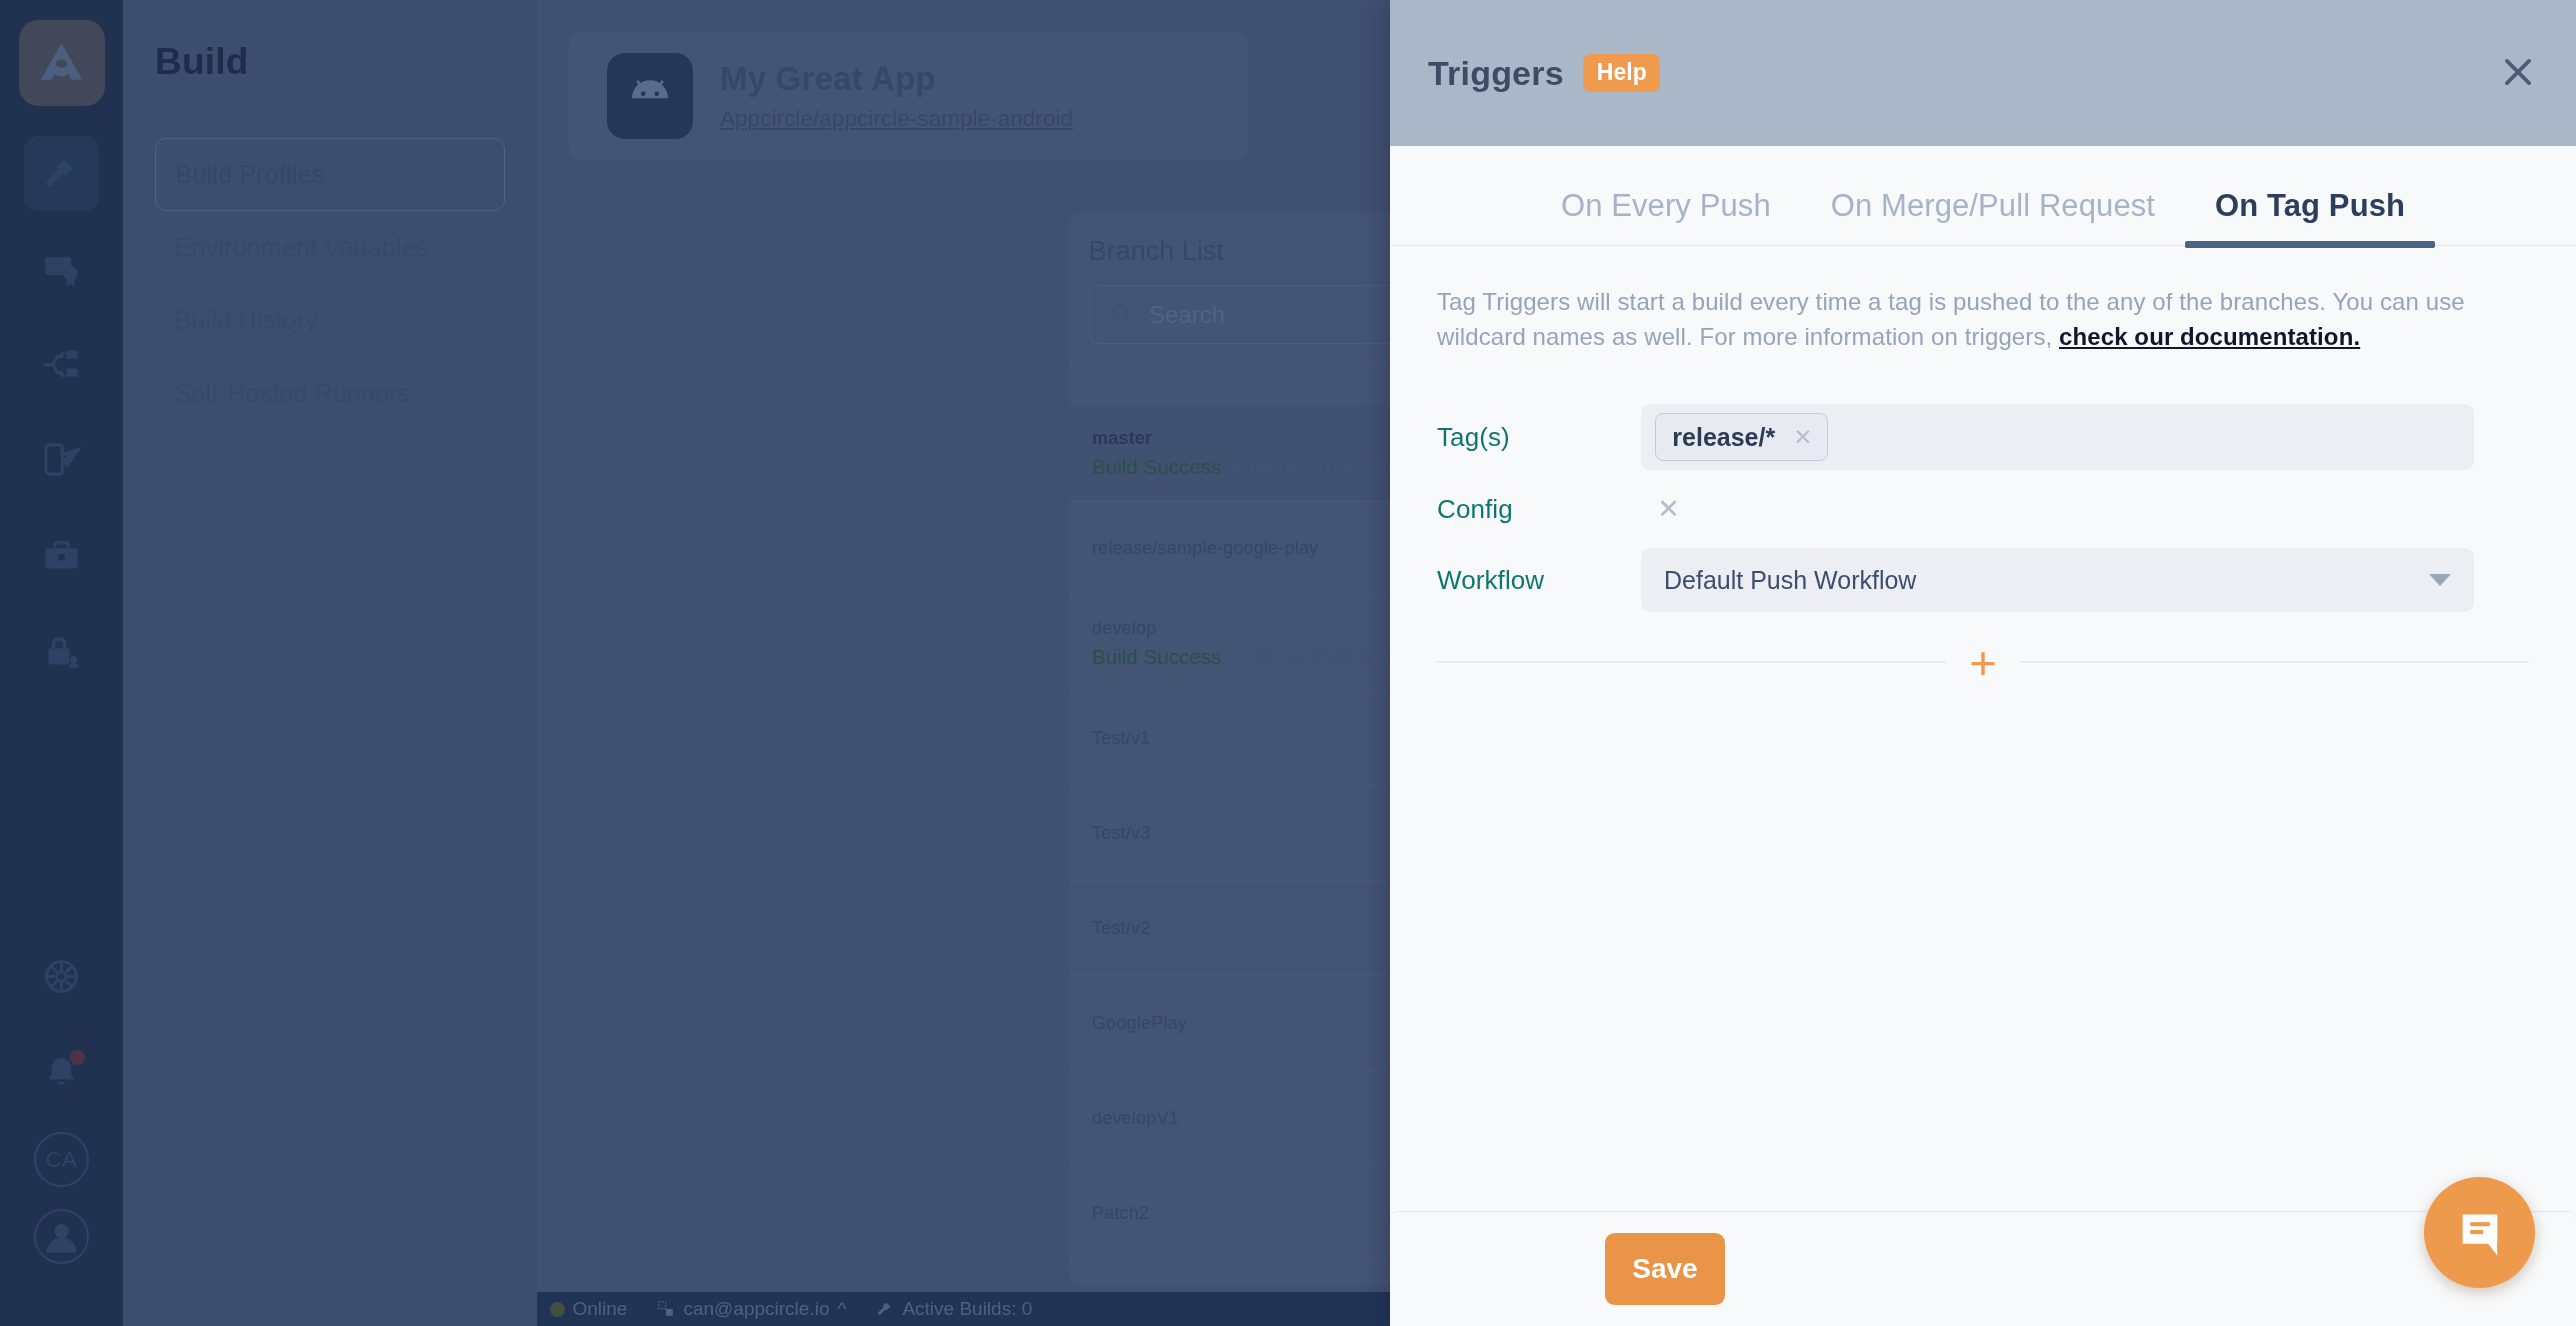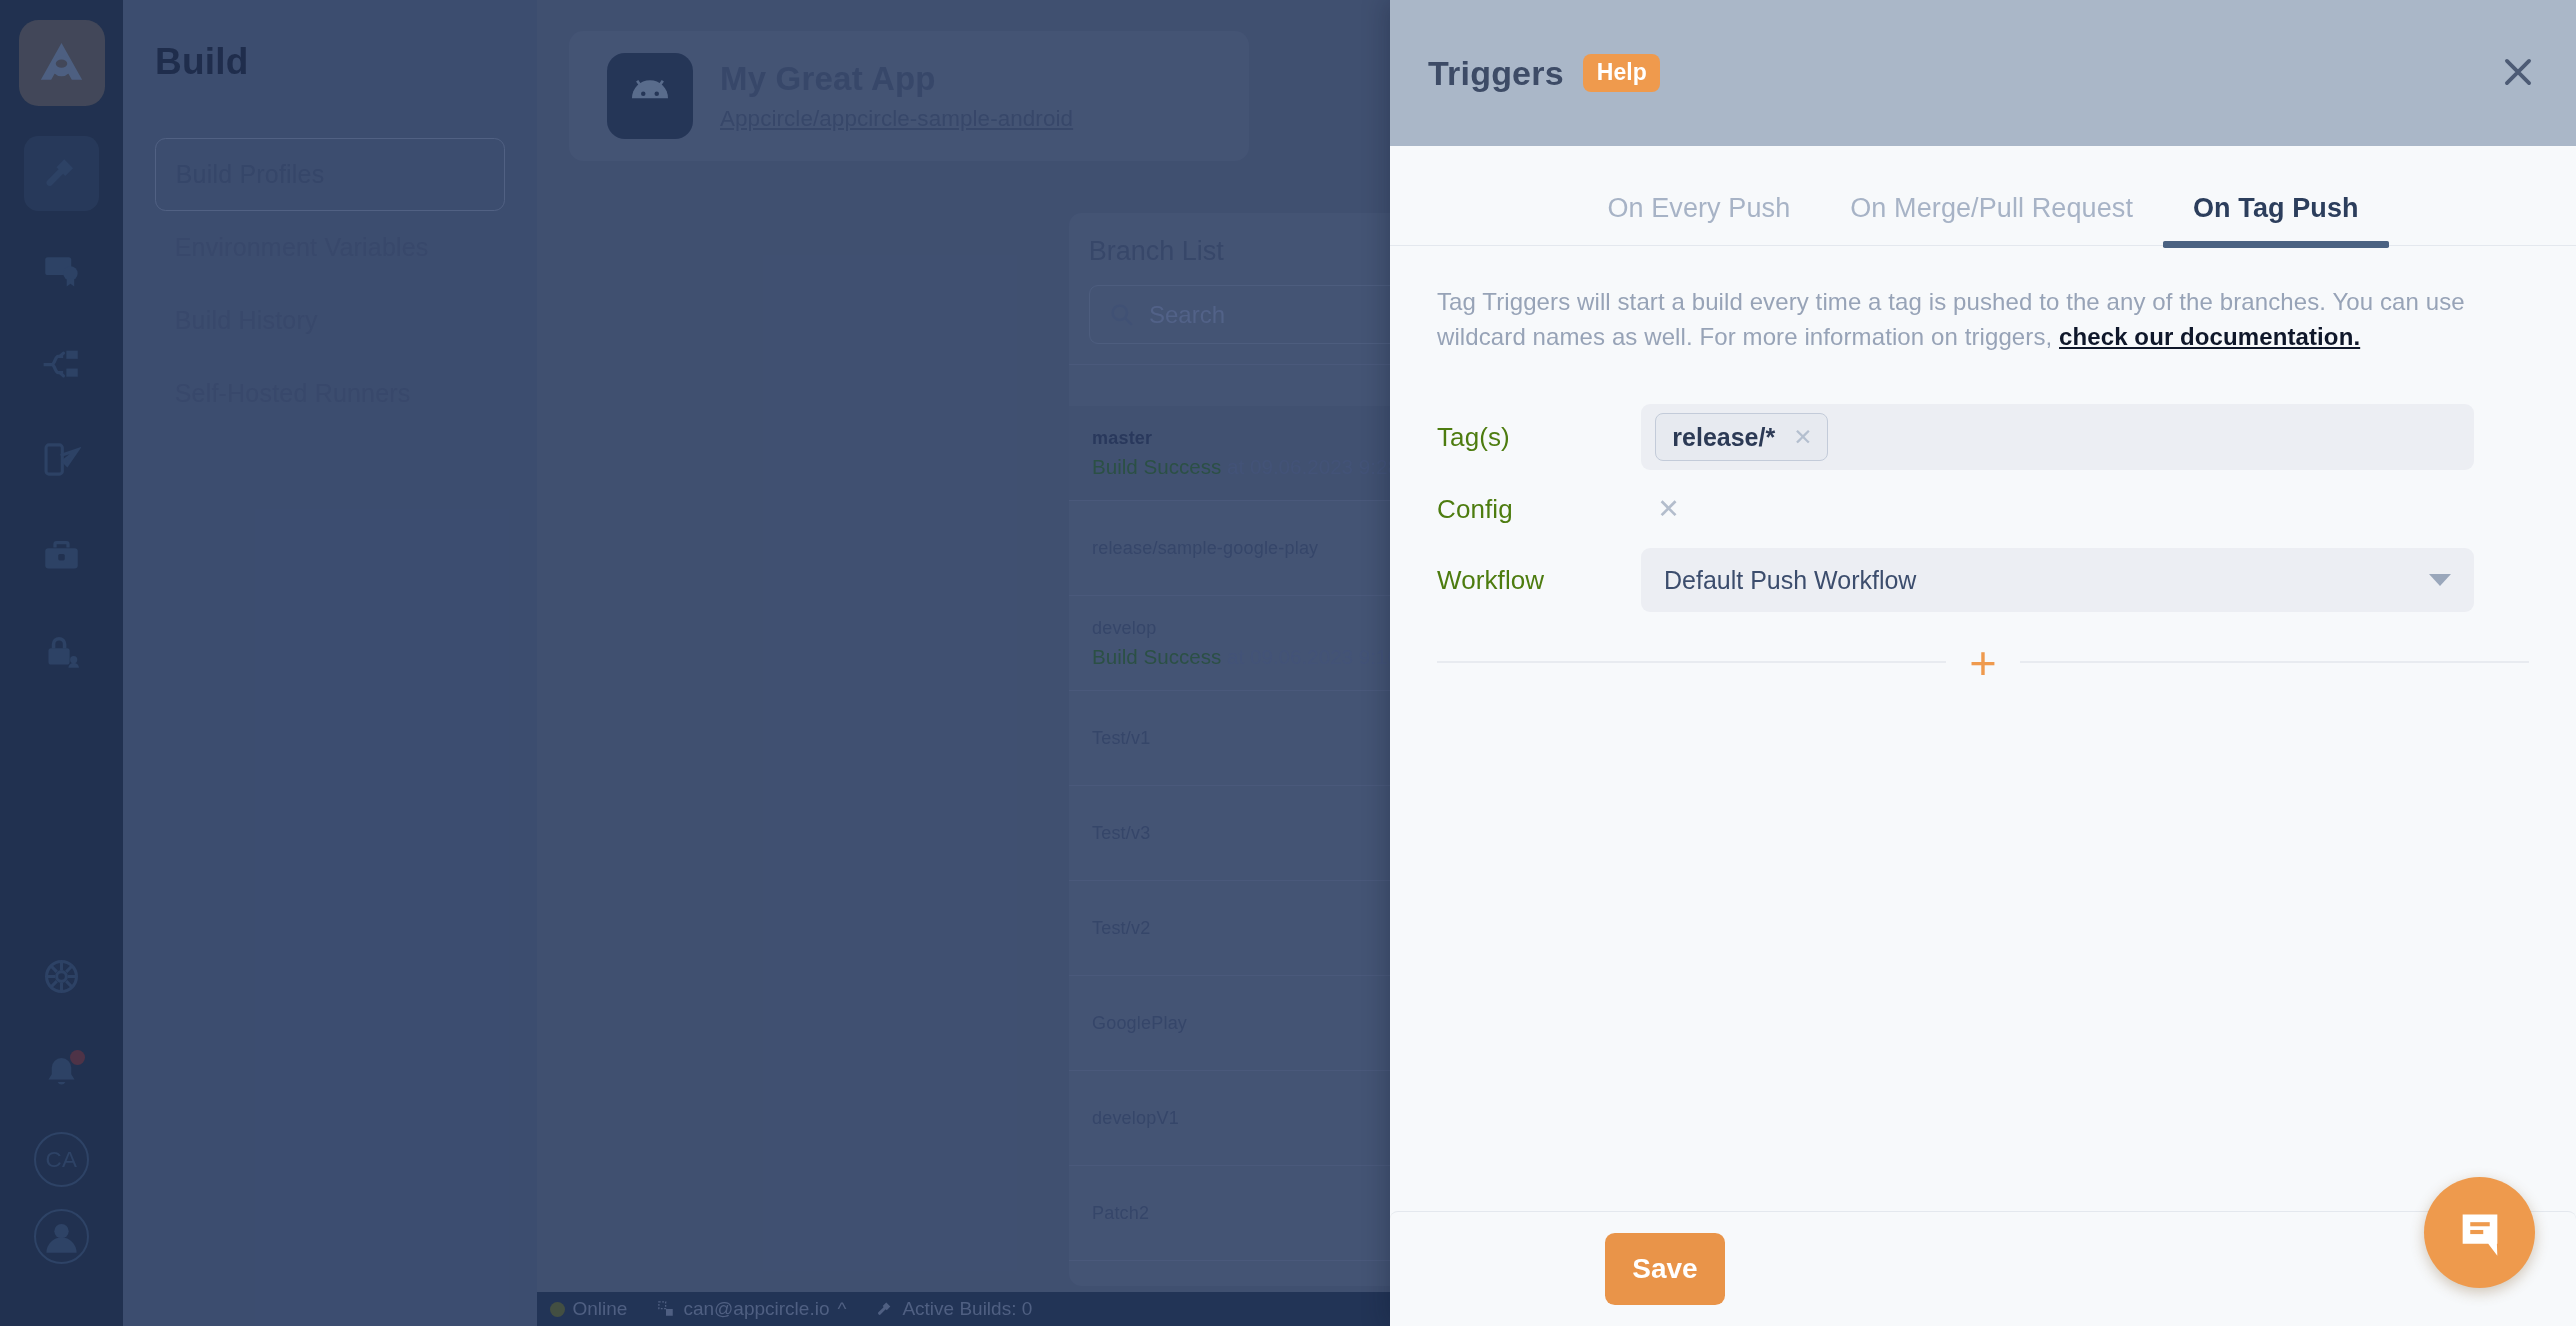--- a/index.html
+++ b/index.html
@@ -203,41 +203,41 @@
   }
   .close-x { margin-left: auto; color: #4d5b75; cursor: pointer; }
 
   .tabs {
     height: 100px; display: flex; align-items: flex-end;
     justify-content: center; gap: 0;
     border-bottom: 1.8px solid #e4e8ee;
     background: #f7f9fb;
   }
   .tab {
-    font-size: 27px; color: #a7b3c6; padding: 0 30px 21.5px 30px;
+    font-size: 31px; color: #a7b3c6; padding: 0 30px 21.5px 30px;
     position: relative; white-space: nowrap; letter-spacing: 0.1px;
   }
   .tab.active { color: #2c3e5c; font-weight: bold; }
   .tab.active::after {
     content: ""; position: absolute; left: 0; right: 0; bottom: -2.7px;
     height: 6.3px; background: #4b6282; border-radius: 1.8px;
   }
 
   .modal-body { flex: 1 1 auto; padding: 38px 47px 0 47px; position: relative; }
   .desc {
     font-size: 24px; line-height: 1.46; color: #97a3b7;
     max-width: 1052px; letter-spacing: 0.1px;
   }
   .desc a { color: #0f172a; font-weight: bold; text-decoration: underline; }
 
   .form { margin-top: 50px; }
   .form-row { display: flex; align-items: center; margin-bottom: 23px; }
   .form-label {
     width: 204px; flex: 0 0 204px;
-    font-size: 26px; color: #4d7c0f; letter-spacing: 0.1px;
+    font-size: 26px; color: #0f766e; letter-spacing: 0.1px;
   }
   .field {
     flex: 1 1 auto; height: 64px; background: #eceef3;
     border-radius: 9px; display: flex; align-items: center;
     padding: 0 23px; font-size: 25px; color: #3c4d6d;
     position: relative;
   }
   .field.tags { height: 66px; padding: 0 14.3px; }
   .chip {
     display: inline-flex; align-items: center; gap: 18px;

